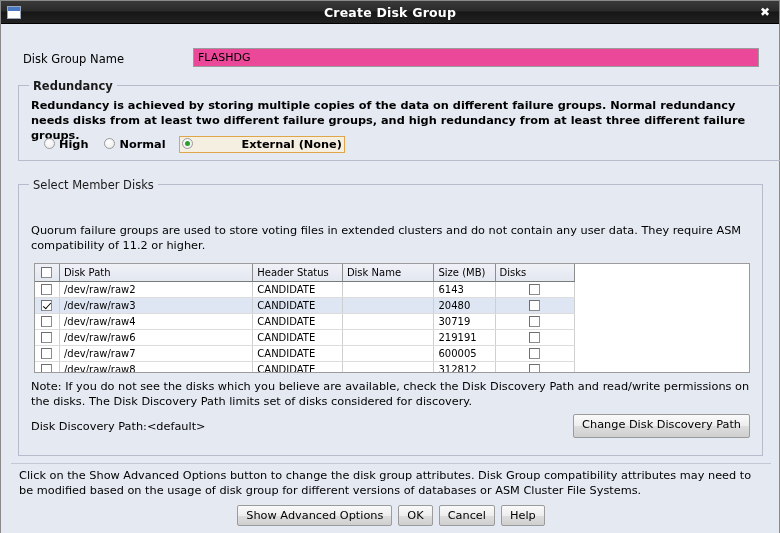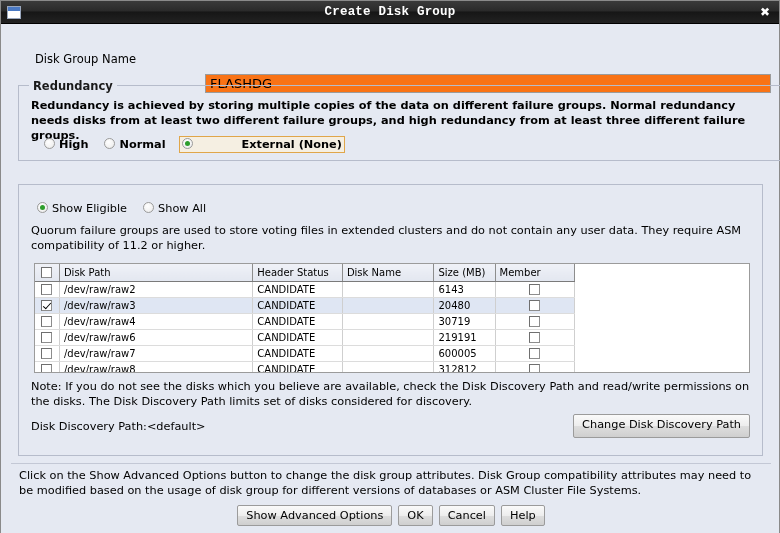--- a/index.html
+++ b/index.html
@@ -55,21 +55,20 @@
   }
   .title-text {
     position: absolute;
     left: 0; right: 0;
     text-align: center;
     color: #ffffff;
     font-size: 12.5px;
     font-weight: bold;
     letter-spacing: 0.2px;
     pointer-events: none;
-    font-family: Liberation Mono, monospace;
   }
   .title-close {
     margin-left: auto;
     margin-right: 9px;
     color: #ffffff;
     font-size: 12px;
     font-weight: bold;
     line-height: 1;
     cursor: pointer;
     z-index: 2;
@@ -80,44 +79,43 @@
     position: relative;
     height: 509px;
     background: #e5e9f2;
     box-sizing: border-box;
     padding: 0;
   }
 
   
   .dgname-row {
     position: absolute;
-    left: 12px; top: 24px;
+    left: 0; top: 24px;
     width: 630px;
     height: 22px;
   }
   .dgname-label {
     position: absolute;
     left: 22px; top: 4px;
     font-size: 11.5px;
   }
   .dgname-input {
     position: absolute;
     left: 192px; top: 0px;
     width: 566px;
     height: 19px;
-    background: #f97316;
+    background: #ec4899;
     border: 1px solid #9b9b9b;
     box-sizing: border-box;
     font-family: "DejaVu Sans", sans-serif;
-    font-size: 13px;
+    font-size: 11px;
     color: #000;
     padding: 0 4px;
     line-height: 17px;
     outline: none;
-    margin-top: 26px;
   }
 
   
   .groupbox {
     position: absolute;
     border: 1px solid #b6bccb;
     box-sizing: border-box;
     background: transparent;
   }
   .groupbox > .gb-title {
@@ -366,31 +364,22 @@
           <span class="radio-label">Normal</span>
         </div>
         <div class="radio-item selected focused">
           <span class="radio-dot"></span>
           <span class="radio-label">External (None)</span>
         </div>
       </div>
     </div>
 
     <div class="groupbox" id="memberdisks-box">
-
-      <div class="radio-row" id="eligible-radios">
-        <div class="radio-item selected">
-          <span class="radio-dot"></span>
-          <span class="radio-label">Show Eligible</span>
-        </div>
-        <div class="radio-item">
-          <span class="radio-dot"></span>
-          <span class="radio-label">Show All</span>
-        </div>
-      </div>
+      <div class="gb-title">Select Member Disks</div>
+
 
       <div class="para" id="quorum-para">Quorum failure groups are used to store voting files in extended clusters and do not contain any user data. They require ASM compatibility of 11.2 or higher.</div>
 
       <div class="table-wrap">
         <div class="table-filler-head"></div>
         <div class="table-filler"></div>
         <table class="disk-table">
           <colgroup>
             <col style="width:24px">
             <col style="width:190px">
@@ -401,21 +390,21 @@
           </colgroup>
           <thead>
             <tr>
               <th class="chk-col">
                 <span class="cbx"></span>
               </th>
               <th>Disk Path</th>
               <th>Header Status</th>
               <th>Disk Name</th>
               <th>Size (MB)</th>
-              <th>Member</th>
+              <th>Disks</th>
             </tr>
           </thead>
           <tbody>
             <tr>
               <td class="chk-col"><span class="cbx"></span></td>
               <td>/dev/raw/raw2</td>
               <td>CANDIDATE</td>
               <td></td>
               <td>6143</td>
               <td class="center"><span class="cbx"></span></td>

